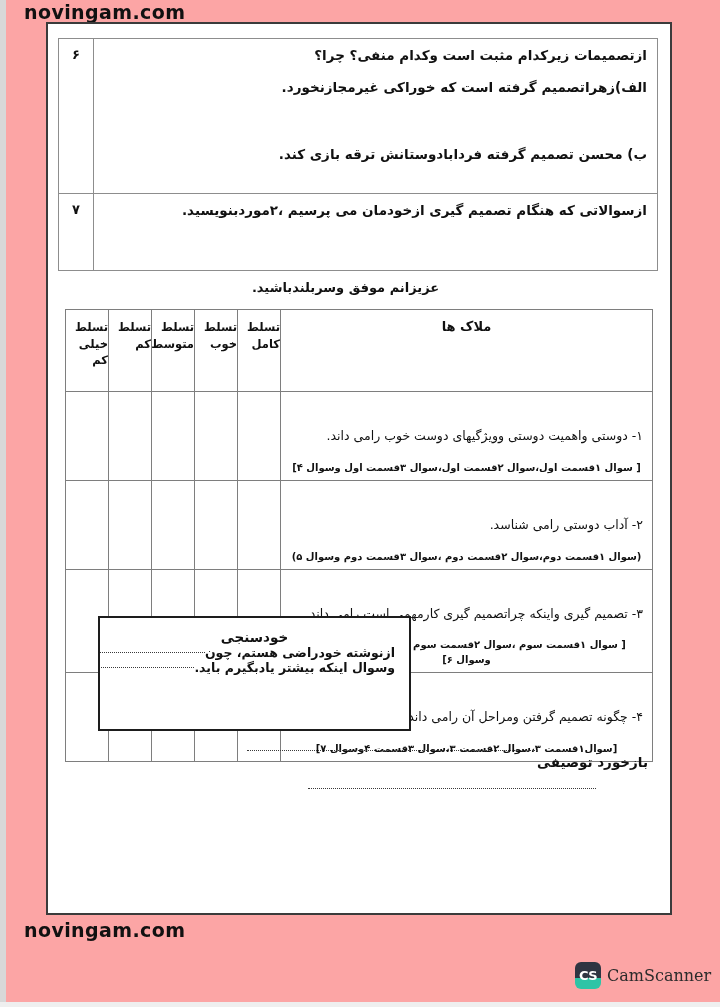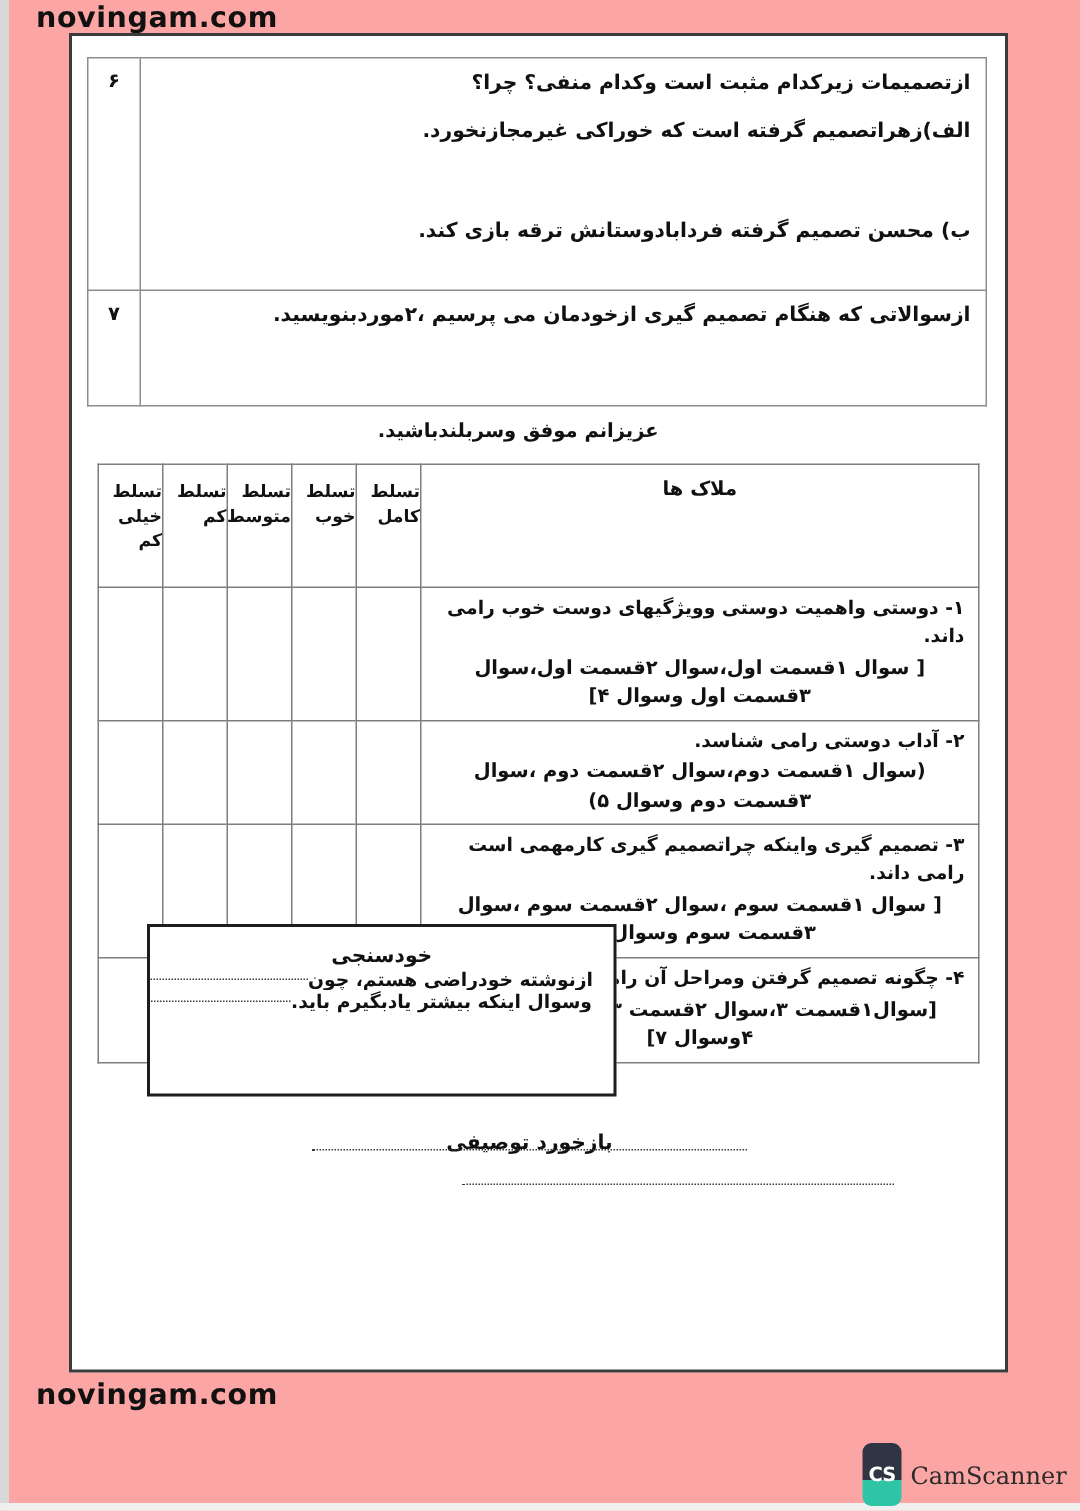--- a/index.html
+++ b/index.html
@@ -145,30 +145,31 @@
     line-height: 1.45;
   }
   .rub-head-score span { display: block; }
   .rub-cell-score { height: 38px; }
   .rub-cell-criteria {
     padding: 4px 9px 5px 9px !important;
     vertical-align: top;
   }
   .crit-main {
     font-size: 12.5px;
-    font-weight: 700;
+    font-weight: 400;
     text-align: right;
     line-height: 1.5;
+    margin-top: 31px;
   }
   .crit-ref {
-    font-size: 13px;
+    font-size: 10px;
     font-weight: 700;
     text-align: center;
     line-height: 1.5;
-    margin-top: 2px;
+    margin-top: 14px;
   }
 
   
   #self-assessment-box {
     position: absolute;
     left: 50px;
     top: 592px;
     width: 313px;
     height: 115px;
     border: 2px solid #1d1d1d;
@@ -201,24 +202,23 @@
   
   #feedback-block {
     position: absolute;
     right: 16px;
     top: 730px;
     width: 596px;
     direction: rtl;
   }
   #feedback-row {
     display: flex;
-    align-items: center;
+    align-items: flex-start;
     justify-content: flex-start;
     padding-right: 6px;
-    flex-direction: column;
   }
   #feedback-label {
     font-size: 13.5px;
     font-weight: 700;
     white-space: nowrap;
   }
   .fb-dots {
     flex: 0 0 auto;
     border-bottom: 1px dotted #3a3a3a;
     transform: translateY(-4px);
@@ -239,21 +239,21 @@
     position: absolute;
     left: 575px;
     top: 962px;
     display: flex;
     align-items: center;
     gap: 6px;
     direction: ltr;
   }
   #camscanner-logo {
     width: 26px;
-    height: 42px;
+    height: 27px;
     border-radius: 6px;
     background: linear-gradient(180deg, #2f3542 0%, #2f3542 58%, #2ec4a6 58%, #2ec4a6 100%);
     color: #ffffff;
     font-size: 13px;
     font-weight: 700;
     display: flex;
     align-items: center;
     justify-content: center;
     letter-spacing: -.5px;
     font-family: "DejaVu Sans", "Liberation Sans", sans-serif;

